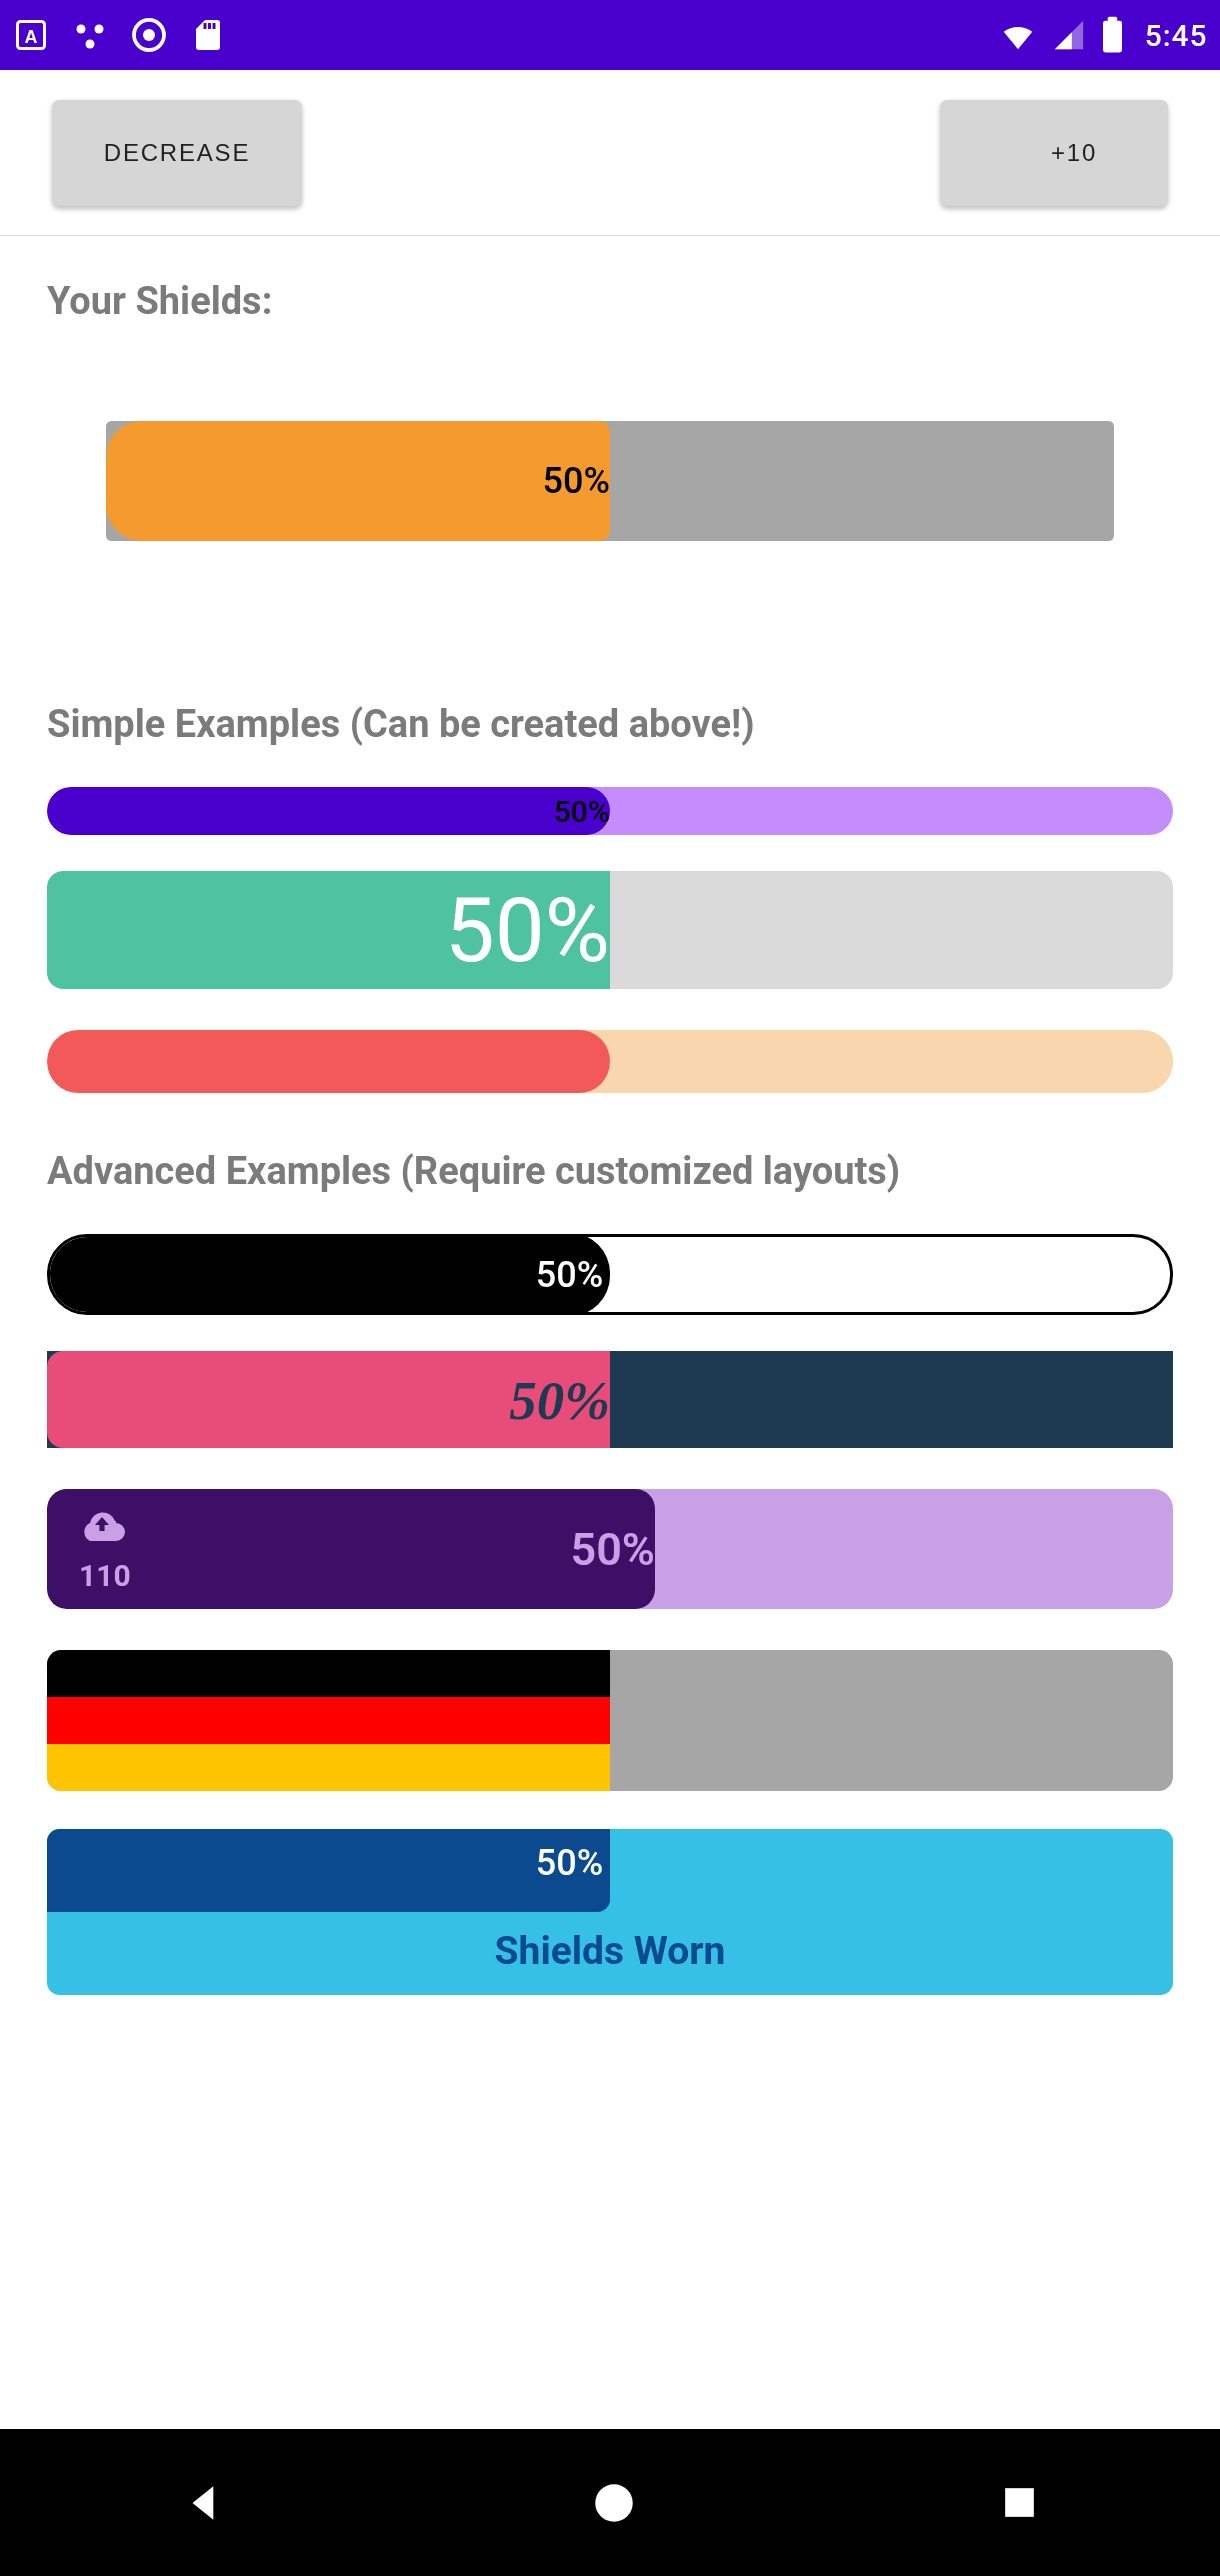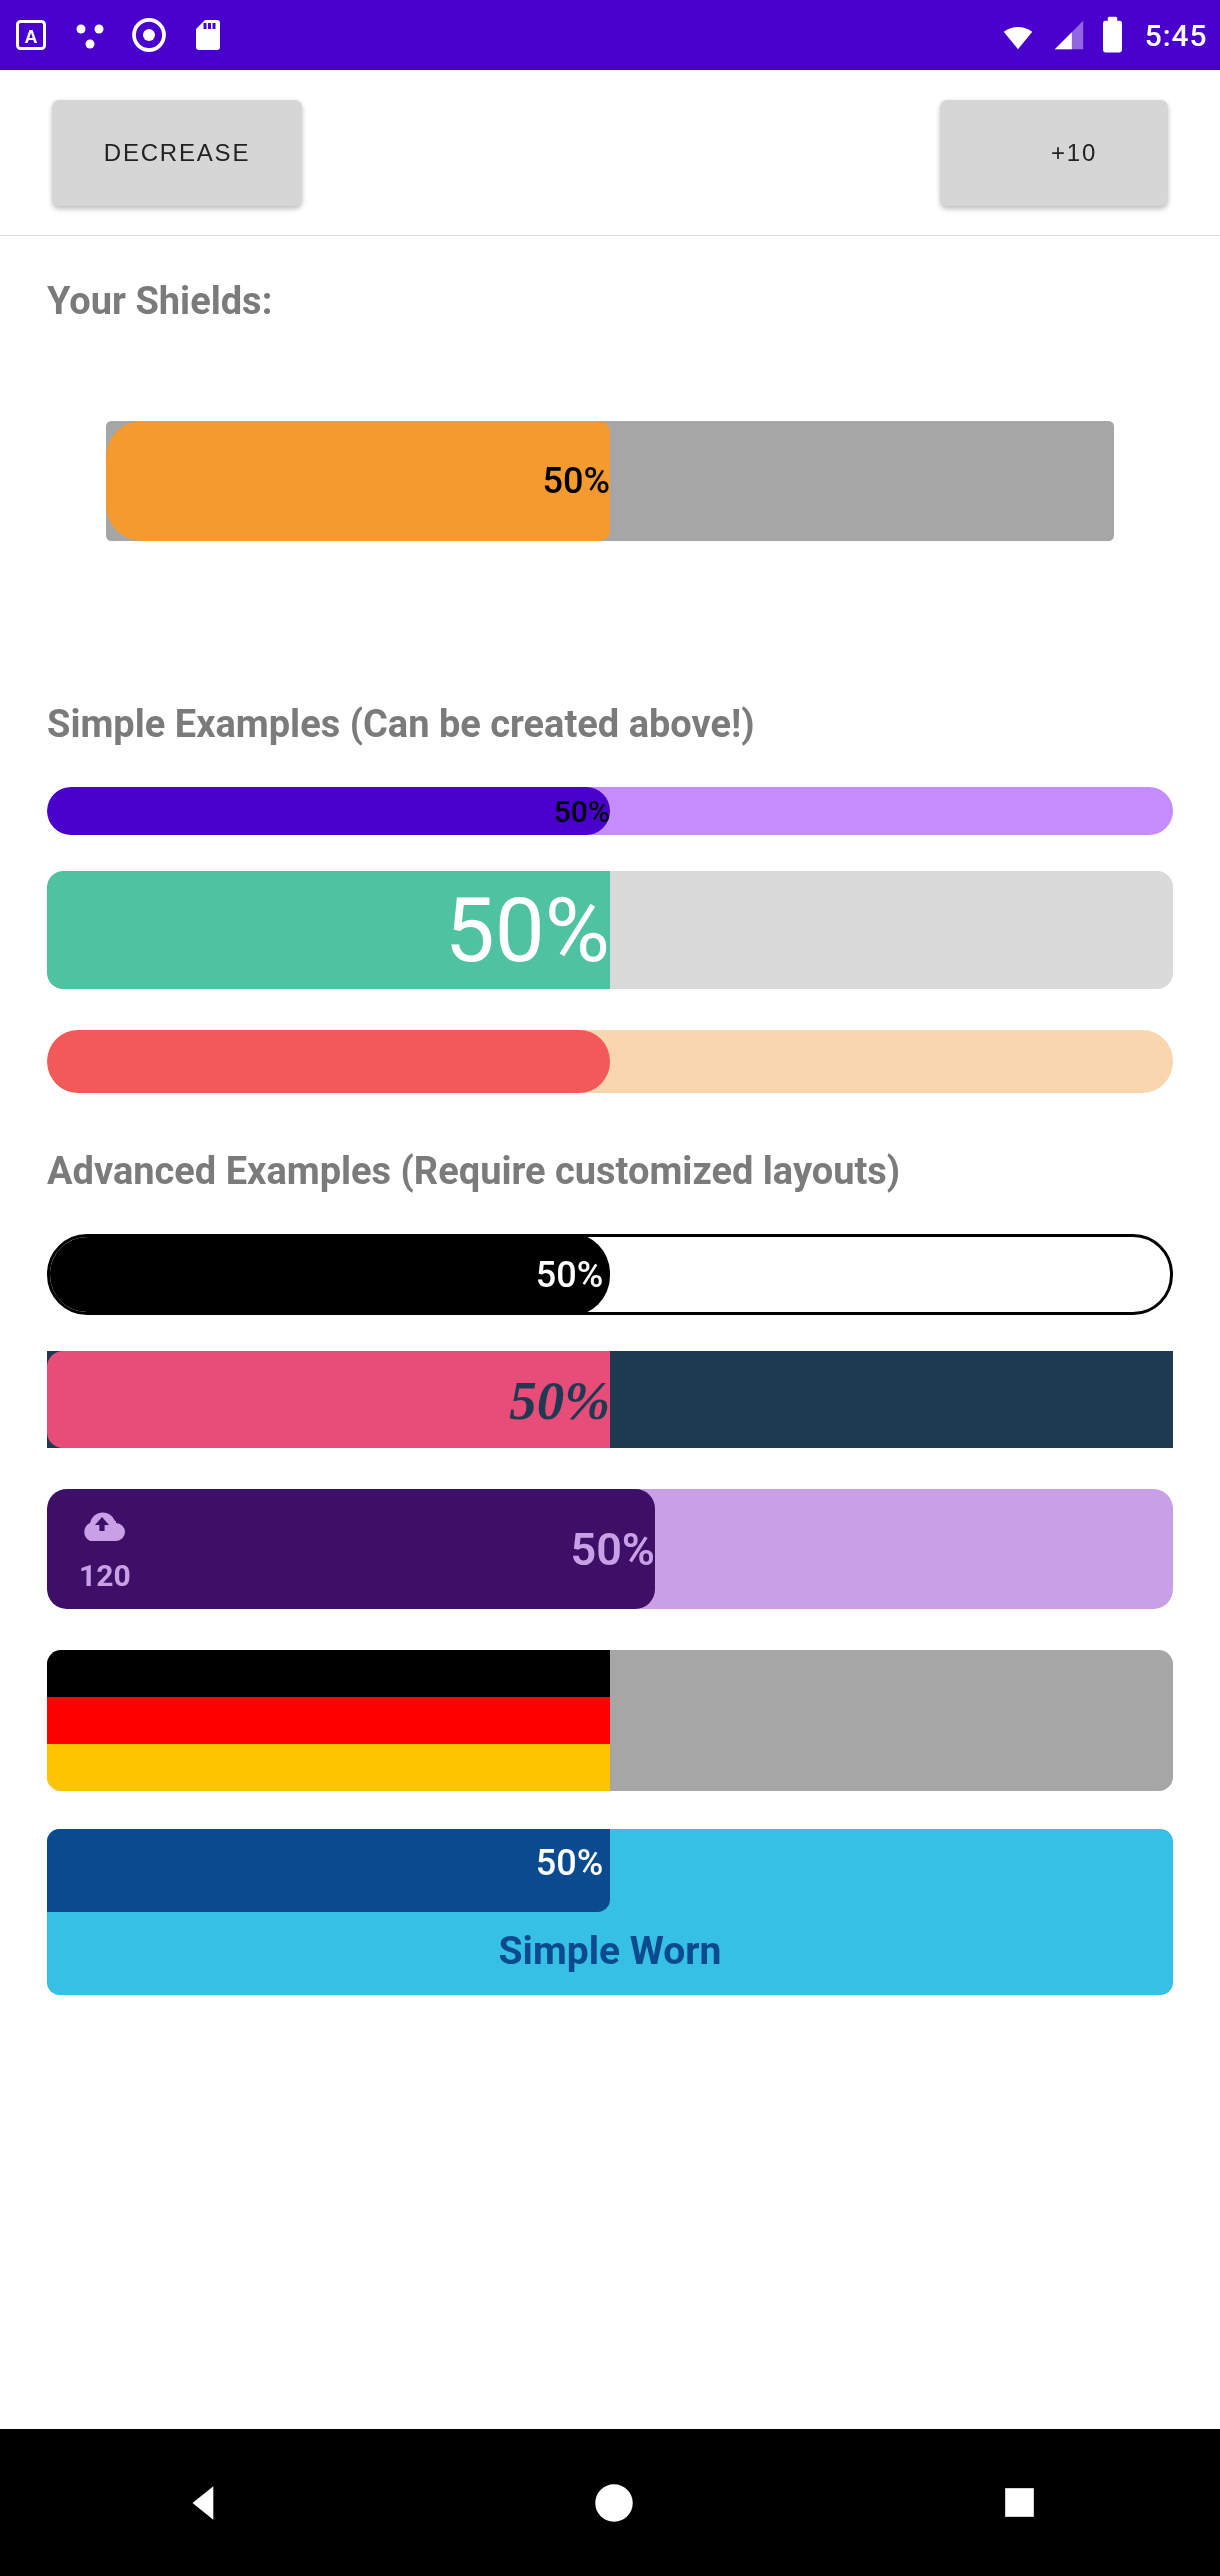--- a/index.html
+++ b/index.html
@@ -184,36 +184,36 @@
   </div>
 
   <div class="track pb7-track">
     <div class="fill pb7-fill"></div>
     <span class="pb7-icon">
       <svg width="50" height="36" viewBox="0 0 24 18" fill="#c9a0e6">
           <path d="M19 8h-.5A6.5 6.5 0 006 9a5 5 0 000 9h13a4.5 4.5 0 000-9z"></path>
           <path d="M12 6l-3.5 4h2.2v3h2.6v-3h2.2L12 6z" fill="#3d0f66"></path>
         </svg>
     </span>
-    <span class="pb7-num">120</span>
+    <span class="pb7-num">110</span>
     <div class="pct-label pb7-pct">50%</div>
   </div>
 
   <div class="track pb8-track">
     <div class="fill pb8-fill">
       <div class="pb8-black"></div>
       <div class="pb8-red"></div>
       <div class="pb8-gold"></div>
     </div>
   </div>
 
   <div class="track pb9-track">
     <div class="pb9-fill"></div>
     <div class="pct-label pb9-pct">50%</div>
-    <div class="pb9-label">Simple Worn</div>
+    <div class="pb9-label">Shields Worn</div>
   </div>
 </div>
 
 <div class="navbar">
   <span class="nav-btn">
     <svg width="50" height="50" viewBox="0 0 24 24" fill="#fff">
         <path d="M16 4l-10 8 10 8z"></path>
       </svg>
   </span>
   <span class="nav-btn">

